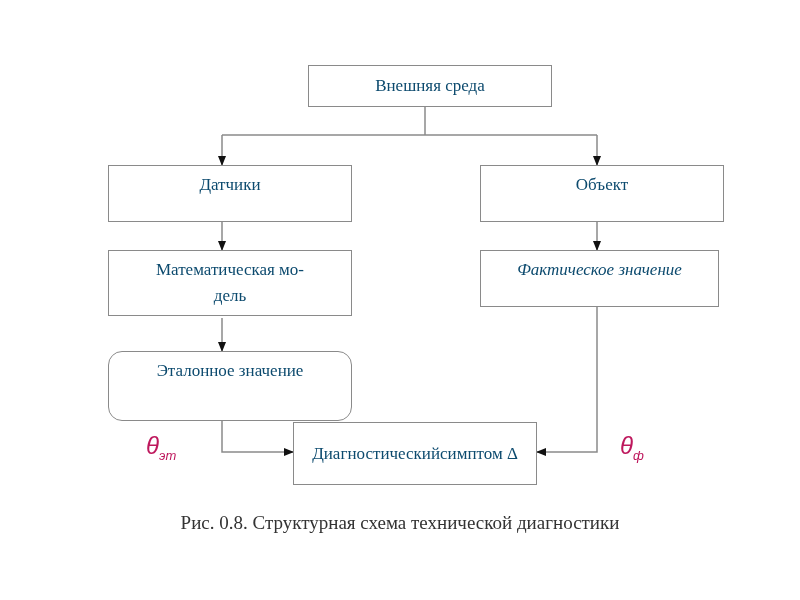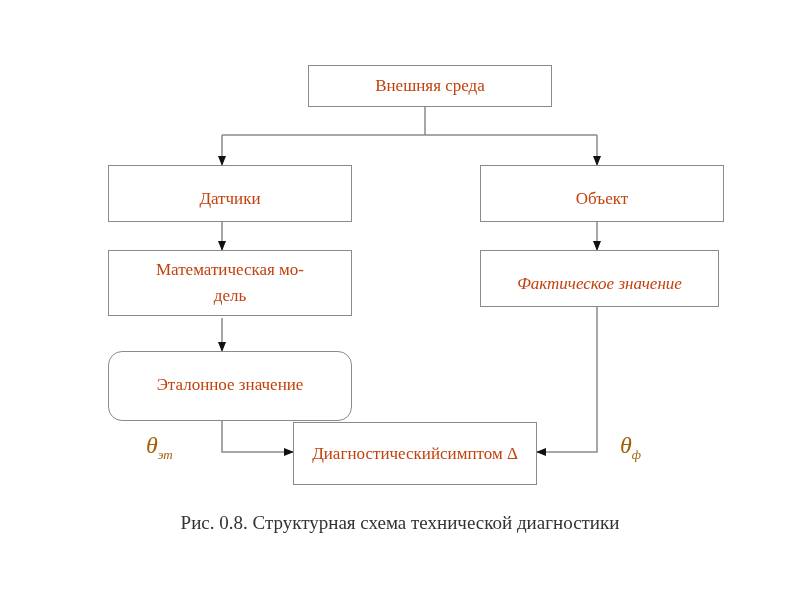--- a/index.html
+++ b/index.html
@@ -1,26 +1,26 @@
 <!DOCTYPE html>
 <html><head>
   <meta charset="utf-8">
   <style>
     html, body { margin: 0; padding: 0; background: #ffffff; }
     body { width: 800px; height: 600px; position: relative; overflow: hidden;
            font-family: "Liberation Serif", "DejaVu Serif", serif; color: #333333; }
     .box { position: absolute; box-sizing: border-box; border: 1.5px solid #8a8a8a; background: #ffffff;
            display: flex; justify-content: center; text-align: center;
-           font-size: 17px; line-height: 22px; color: #c2410c; }
+           font-size: 17px; line-height: 22px; color: #0c4a6e; }
     .box.center { align-items: center; }
-    .box.top { align-items: flex-start; padding-top: 22px; }
+    .box.top { align-items: flex-start; padding-top: 8px; }
     .box span { display: block; }
     svg.lines { position: absolute; left: 0; top: 0; width: 800px; height: 600px; }
-    .label { position: absolute; font-family: Liberation Serif, serif; font-style: italic;
-             font-size: 24px; color: #a16207; }
+    .label { position: absolute; font-family: Liberation Sans, sans-serif; font-style: italic;
+             font-size: 24px; color: #be185d; }
     .label sub { font-size: 13px; vertical-align: -6px; }
     .caption { position: absolute; left: 0; width: 800px; top: 512px; text-align: center;
                font-size: 19px; color: #333333; }
   </style>
 </head>
 <body>
 
 <svg class="lines" viewBox="0 0 800 600">
   <defs>
     <marker id="arr" markerWidth="10" markerHeight="10" refX="9" refY="5" orient="auto" markerUnits="userSpaceOnUse">

